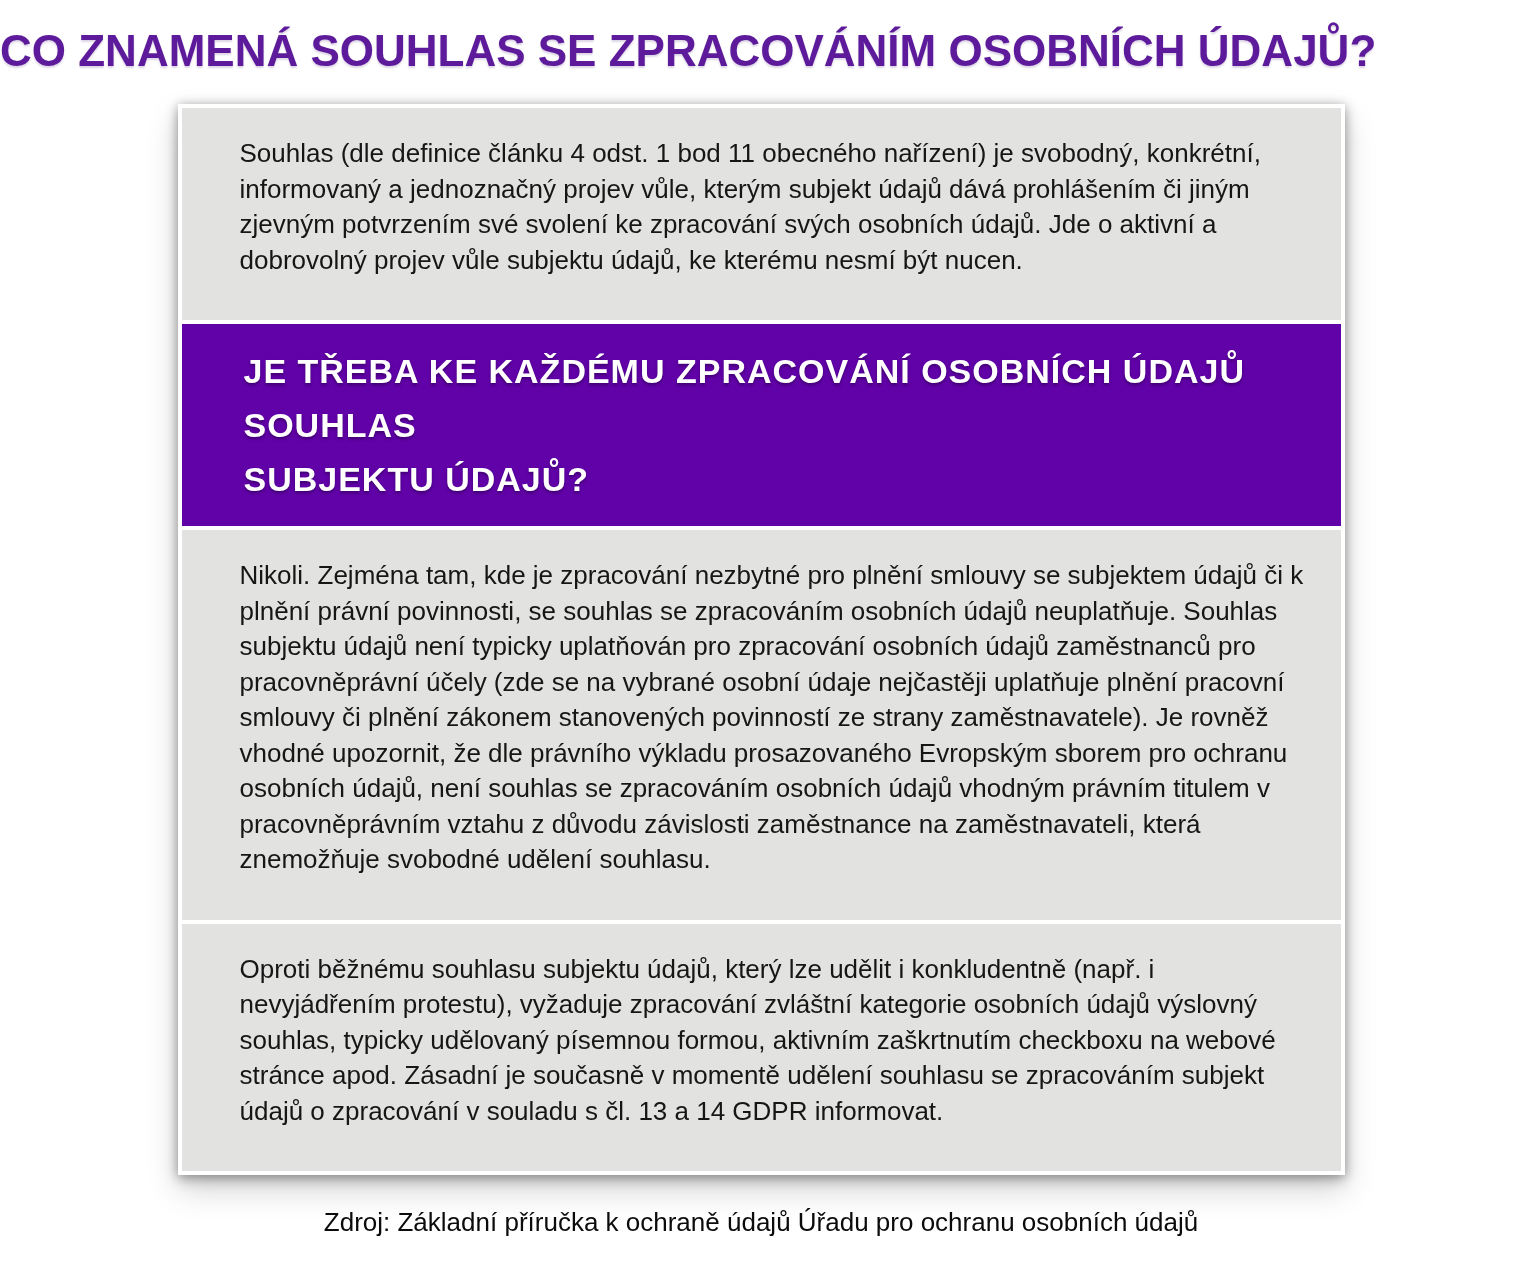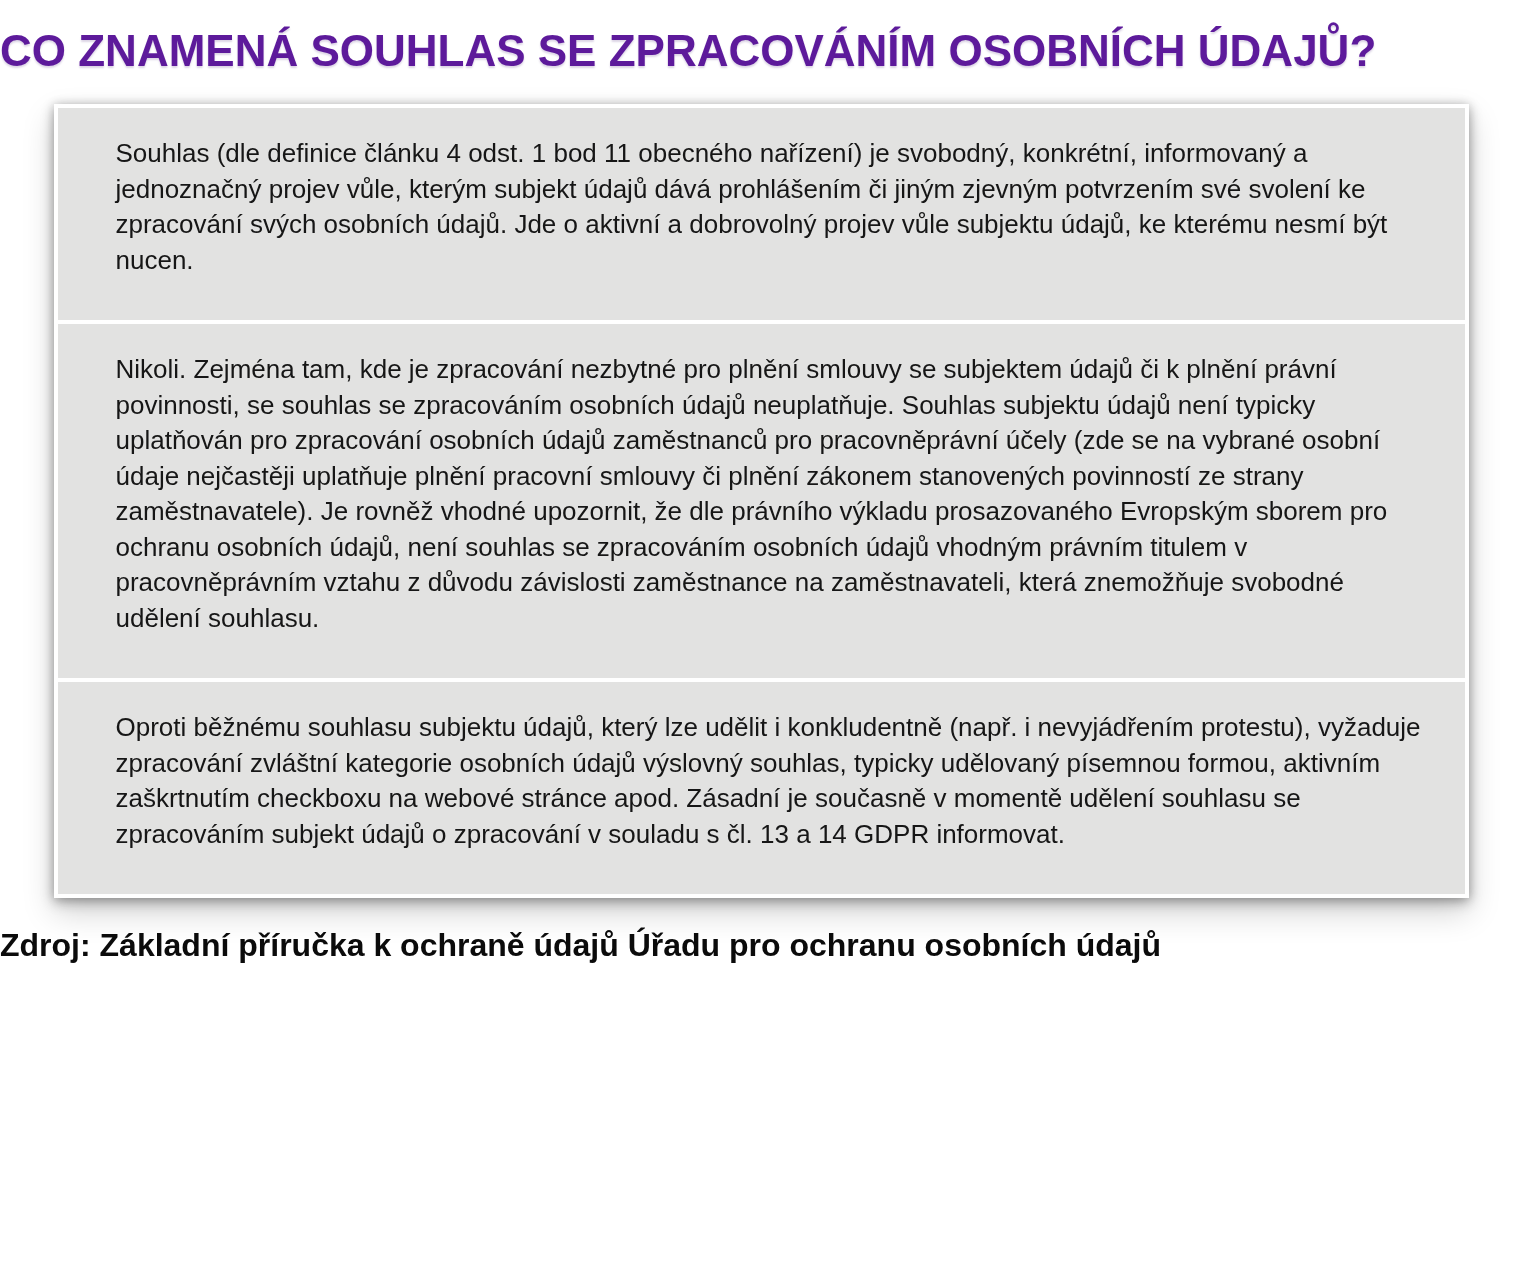--- a/index.html
+++ b/index.html
@@ -19,21 +19,21 @@
     padding-top: 25px;
     text-align: left;
     font-size: 44px;
     line-height: 52px;
     font-weight: 700;
     color: #5d1a9b;
     letter-spacing: 0px;
     text-shadow: 0 2px 2px rgba(60, 20, 110, 0.18);
   }
   .sheet {
-    width: 1415px;
+    width: 1167px;
     margin: 27px auto 0 auto;
     background: #ffffff;
     padding: 4px;
     display: flex;
     flex-direction: column;
     gap: 4px;
     box-shadow: 0 4px 12px rgba(0,0,0,0.30), 0 14px 30px rgba(0,0,0,0.18), 0 0 9px rgba(0,0,0,0.14);
   }
   .panel-gray {
     background: #e2e2e1;
@@ -54,38 +54,41 @@
     font-size: 34px;
     line-height: 54px;
     font-weight: 700;
     letter-spacing: 1px;
     color: #ffffff;
     white-space: pre-line;
     text-shadow: 0 2px 3px rgba(25, 0, 45, 0.45);
   }
   .source-note {
     margin-top: 32px;
-    text-align: left;
-    font-size: 32px;
+    text-align: center;
+    font-size: 26px;
     line-height: 30px;
     color: #0b0b0b;
-    font-weight: bold;
   }
 </style>
 </head>
 <body>
 
 <h1 class="page-title">CO ZNAMENÁ SOUHLAS SE ZPRACOVÁNÍM OSOBNÍCH ÚDAJŮ?</h1>
 
 <div class="sheet">
 
   <section class="panel-gray">
     <p>Souhlas (dle definice článku 4 odst. 1 bod 11 obecného nařízení) je svobodný, konkrétní, informovaný a jednoznačný projev vůle, kterým subjekt údajů dává prohlášením či jiným zjevným potvrzením své svolení ke zpracování svých osobních údajů. Jde o aktivní a dobrovolný projev vůle subjektu údajů, ke kterému nesmí být nucen.</p>
   </section>
 
+  <section class="panel-purple">
+    <h2>JE TŘEBA KE KAŽDÉMU ZPRACOVÁNÍ OSOBNÍCH ÚDAJŮ SOUHLAS
+SUBJEKTU ÚDAJŮ?</h2>
+  </section>
 
   <section class="panel-gray">
     <p>Nikoli. Zejména tam, kde je zpracování nezbytné pro plnění smlouvy se subjektem údajů či k plnění právní povinnosti, se souhlas se zpracováním osobních údajů neuplatňuje. Souhlas subjektu údajů není typicky uplatňován pro zpracování osobních údajů zaměstnanců pro pracovněprávní účely (zde se na vybrané osobní údaje nejčastěji uplatňuje plnění pracovní smlouvy či plnění zákonem stanovených povinností ze strany zaměstnavatele). Je rovněž vhodné upozornit, že dle právního výkladu prosazovaného Evropským sborem pro ochranu osobních údajů, není souhlas se zpracováním osobních údajů vhodným právním titulem v pracovněprávním vztahu z důvodu závislosti zaměstnance na zaměstnavateli, která znemožňuje svobodné udělení souhlasu.</p>
   </section>
 
 
   <section class="panel-gray">
     <p>Oproti běžnému souhlasu subjektu údajů, který lze udělit i konkludentně (např. i nevyjádřením protestu), vyžaduje zpracování zvláštní kategorie osobních údajů výslovný souhlas, typicky udělovaný písemnou formou, aktivním zaškrtnutím checkboxu na webové stránce apod. Zásadní je současně v momentě udělení souhlasu se zpracováním subjekt údajů o zpracování v souladu s čl. 13 a 14 GDPR informovat.</p>
   </section>
 

